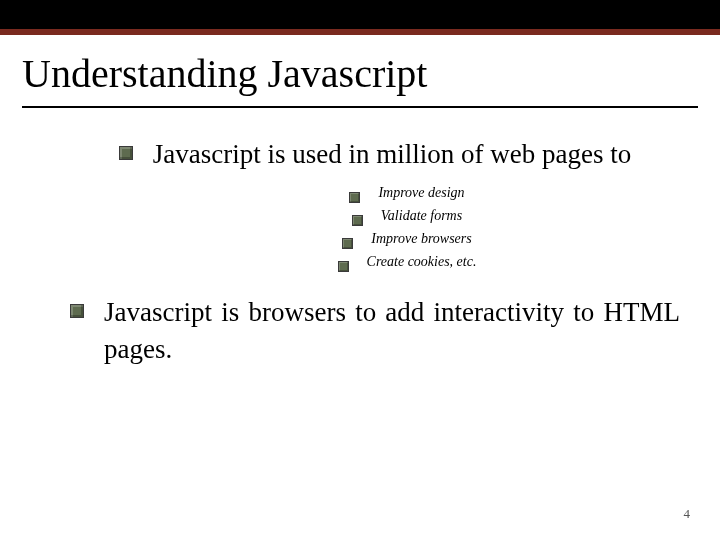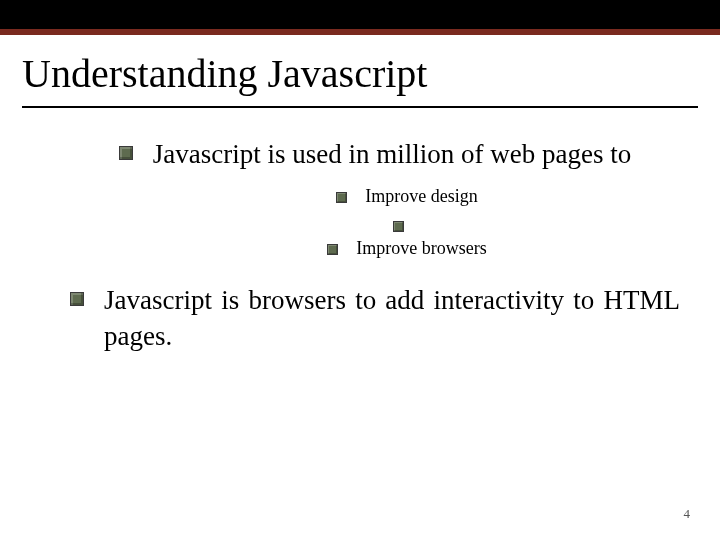--- a/index.html
+++ b/index.html
@@ -73,22 +73,23 @@
     margin-top: 8px;
     margin-right: 18px;
     flex-shrink: 0;
   }
   .main-text {
     font-size: 27px;
     line-height: 1.35;
     text-align: justify;
   }
   .sub-text {
-    font-size: 18px;
+    font-size: 14px;
     line-height: 1.35;
+    font-style: italic;
   }
   .sublist {
     margin-left: 64px;
     margin-top: 12px;
     margin-bottom: 22px;
   }
   .highlight {
     color: #000000;
   }
   .page-num {
@@ -115,24 +116,29 @@
     <div class="main-text">Javascript is used in million of web pages to</div>
   </div>
 
   <div class="sublist">
     <div class="bullet-row">
       <div class="bullet-sub"></div>
       <div class="sub-text">Improve design</div>
     </div>
     <div class="bullet-row">
       <div class="bullet-sub"></div>
+      <div class="sub-text">Validate forms</div>
     </div>
     <div class="bullet-row">
       <div class="bullet-sub"></div>
       <div class="sub-text">Improve browsers</div>
+    </div>
+    <div class="bullet-row">
+      <div class="bullet-sub"></div>
+      <div class="sub-text">Create cookies, etc.</div>
     </div>
   </div>
 
   <div class="bullet-row">
     <div class="bullet-main"></div>
     <div class="main-text">
       <span>Javascript is browsers to add </span><span class="highlight">interactivity</span><span> to HTML pages.</span>
     </div>
   </div>
 

